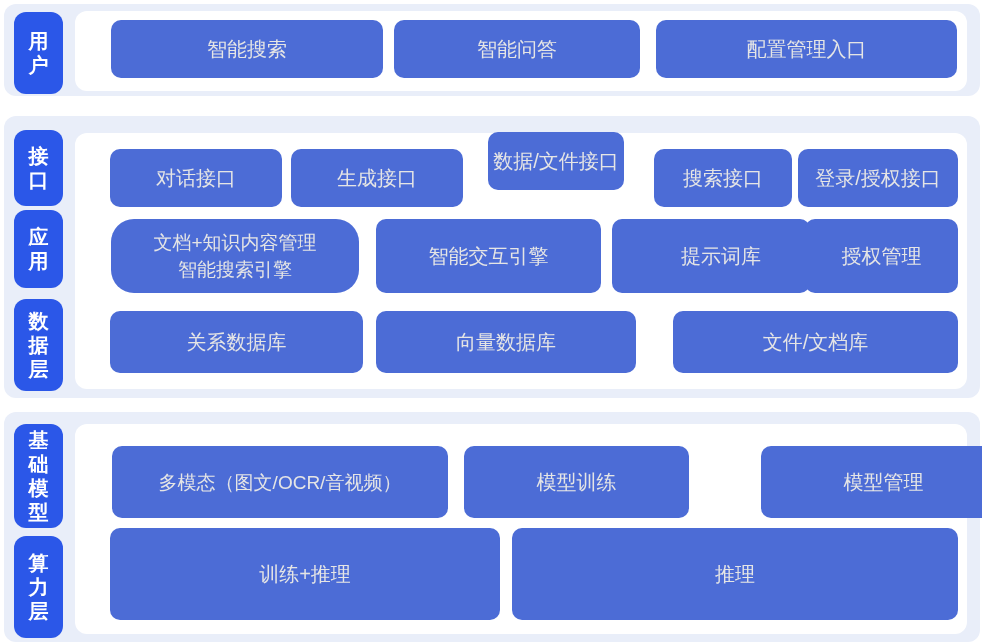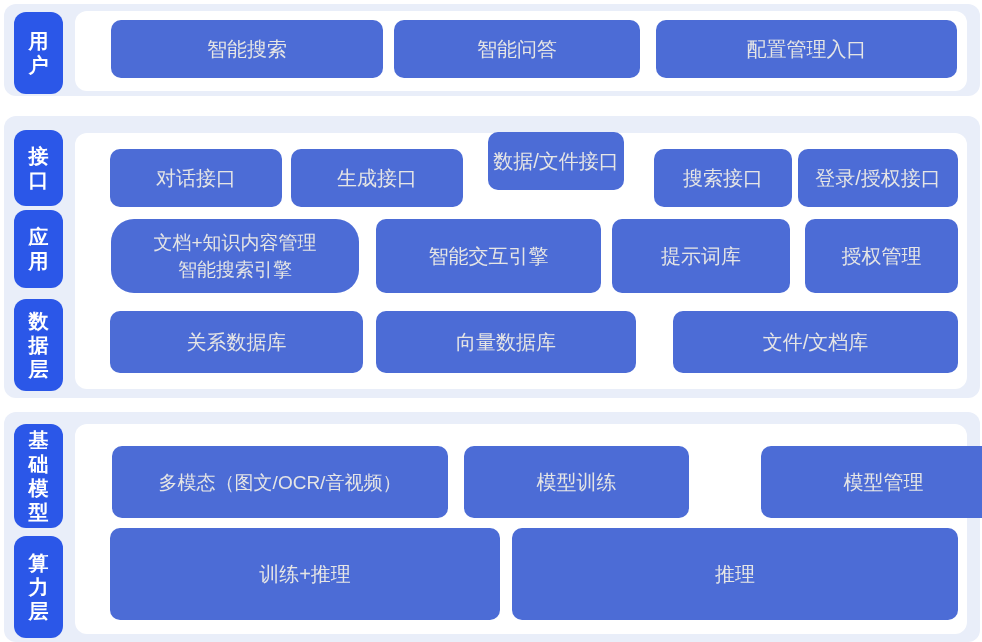--- a/index.html
+++ b/index.html
@@ -56,21 +56,21 @@
   <div class="box" style="left:291px;top:149px;width:172px;height:58px;">生成接口</div>
   <div class="box" style="left:476px;top:132px;width:136px;height:58px;margin-left:12px;">数据/文件接口</div>
   <div class="box" style="left:654px;top:149px;width:138px;height:58px;">搜索接口</div>
   <div class="box" style="left:798px;top:149px;width:160px;height:58px;">登录/授权接口</div>
 
   <div class="box two-line" style="left:111px;top:219px;width:248px;height:74px;border-radius:23px;">
     <span>文档+知识内容管理</span>
     <span>智能搜索引擎</span>
   </div>
   <div class="box" style="left:376px;top:219px;width:225px;height:74px;">智能交互引擎</div>
-  <div class="box" style="left:612px;top:219px;width:178px;height:74px;">提示词库</div>
+  <div class="box" style="left:612px;top:219px;width:178px;height:74px;padding-left:20px;">提示词库</div>
   <div class="box" style="left:805px;top:219px;width:153px;height:74px;">授权管理</div>
 
   <div class="box" style="left:110px;top:311px;width:253px;height:62px;">关系数据库</div>
   <div class="box" style="left:376px;top:311px;width:260px;height:62px;">向量数据库</div>
   <div class="box" style="left:673px;top:311px;width:285px;height:62px;">文件/文档库</div>
 
   <div class="section" style="left:4px;top:412px;width:976px;height:230px;"></div>
   <div class="panel" style="left:75px;top:424px;width:892px;height:210px;"></div>
   <div class="vlabel" style="left:14px;top:424px;width:49px;height:104px;">
       <div>基</div>

